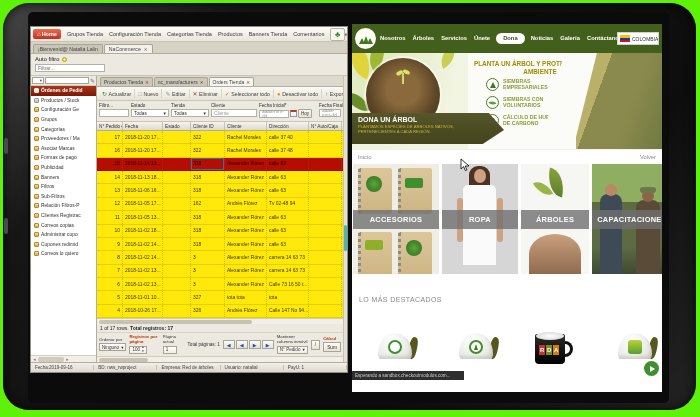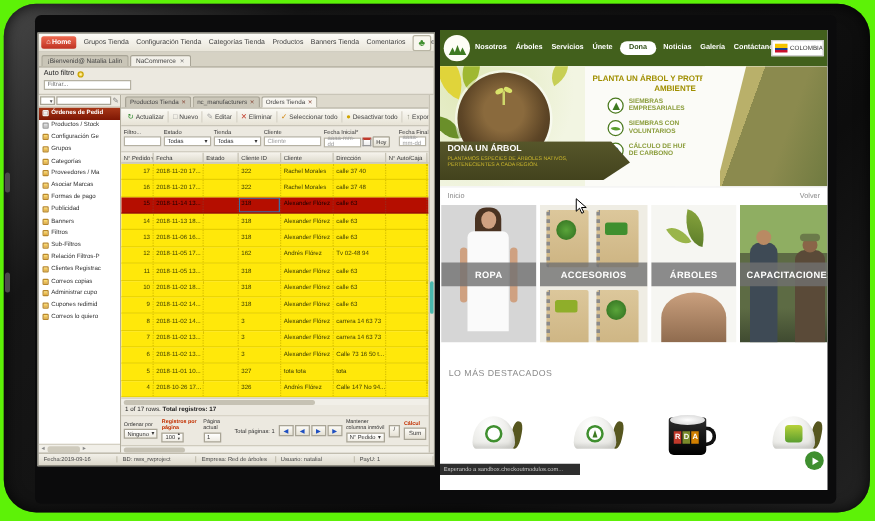--- a/index.html
+++ b/index.html
@@ -739,43 +739,43 @@
           <div class="rs">PLANTAMOS ESPECIES DE ÁRBOLES NATIVOS, PERTENECIENTES A CADA REGIÓN.</div>
         </div>
       </div>
 
       <div class="breadcrumb">
         <span>Inicio</span>
         <span>Volver</span>
       </div>
 
       <div class="cards">
-        <div class="card c-ropa">
-          <div class="hair"></div>
-          <div class="face"></div>
-          <div class="arm l"></div>
-          <div class="arm r"></div>
-          <div class="tee"></div>
-          <div class="band">
-              <span>ROPA</span>
-            </div>
-        </div>
         <div class="card c-acc">
           <div class="nb nb1"></div>
           <div class="nb nb2"></div>
           <div class="nb nb3"></div>
           <div class="nb nb4"></div>
           <div class="nblogo ng1"></div>
           <div class="nbbadge ng2"></div>
           <div class="nbbadge ng3"></div>
           <div class="nblogo ng4"></div>
           <div class="band">
               <span>ACCESORIOS</span>
             </div>
         </div>
+        <div class="card c-ropa">
+          <div class="hair"></div>
+          <div class="face"></div>
+          <div class="arm l"></div>
+          <div class="arm r"></div>
+          <div class="tee"></div>
+          <div class="band">
+              <span>ROPA</span>
+            </div>
+        </div>
         <div class="card c-arb">
           <div class="leafbig"></div>
           <div class="leafbig2"></div>
           <div class="hands"></div>
           <div class="band">
               <span>ÁRBOLES</span>
             </div>
         </div>
         <div class="card c-cap">
           <div class="person p1"></div>

